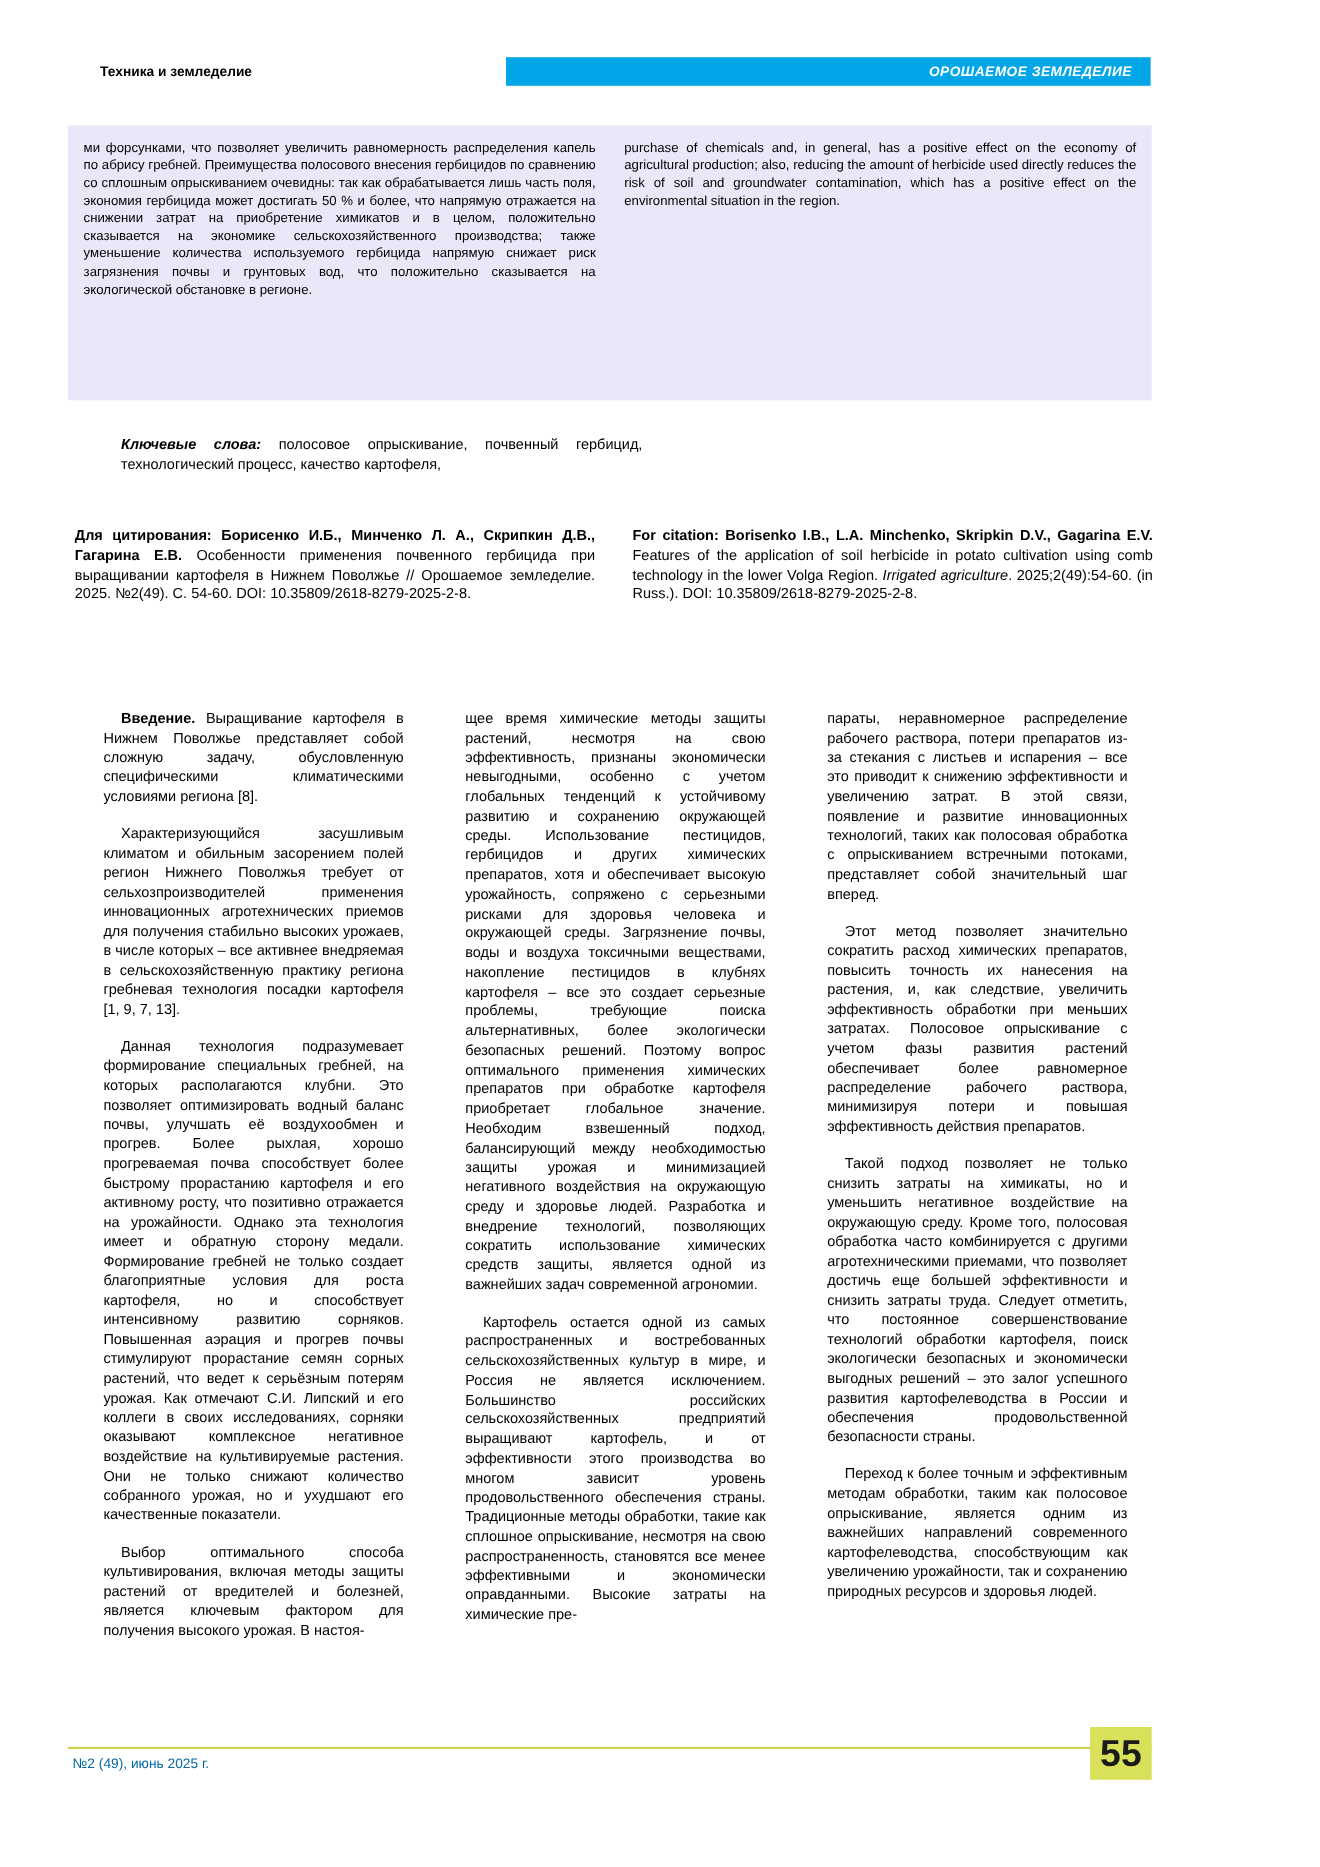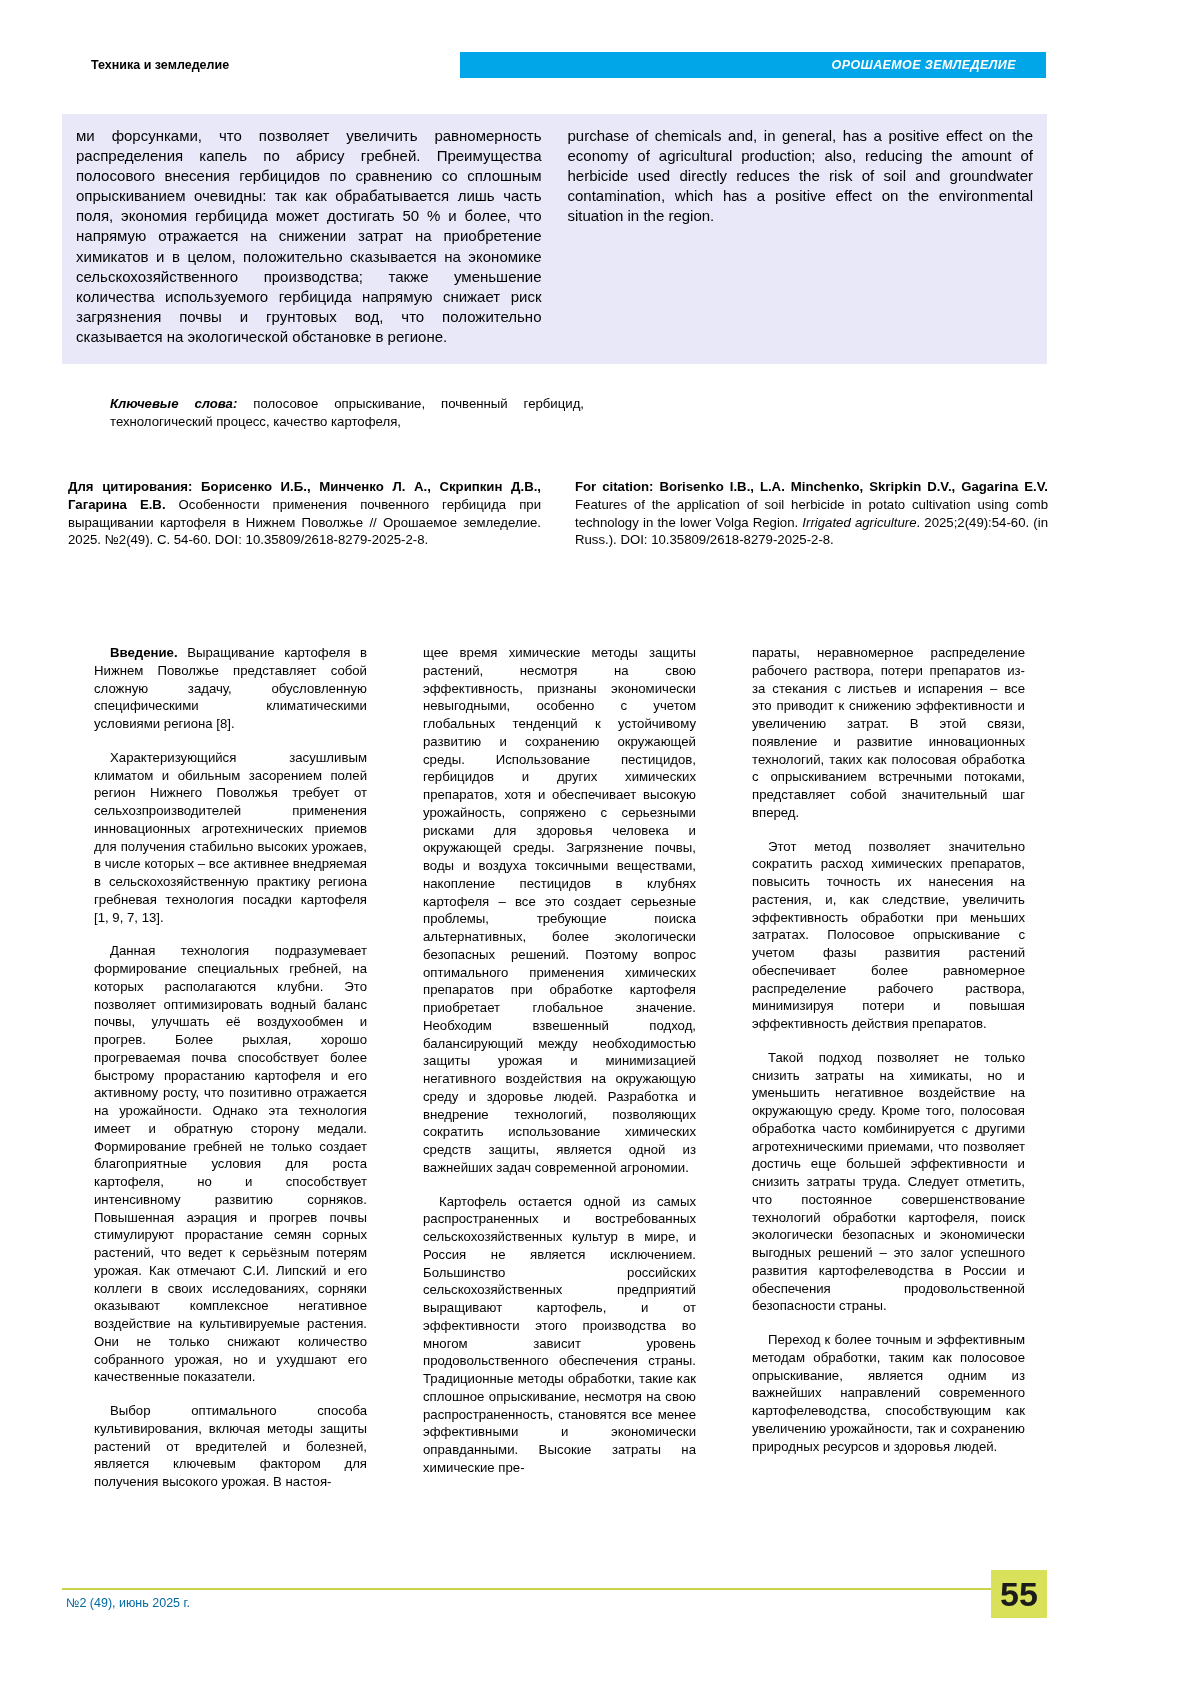--- a/index.html
+++ b/index.html
@@ -42,21 +42,21 @@
     color: #000;
     padding-left: 3px;
     box-sizing: border-box;
   }
   .header-right {
     flex: 1;
     background: #00a6e8;
     display: flex;
     align-items: center;
     justify-content: flex-end;
-    padding-right: 30px;
+    padding-right: 17px;
     box-sizing: border-box;
     color: #ffffff;
     font-size: 12.5px;
     font-weight: bold;
     font-style: italic;
     letter-spacing: 0.4px;
   }
 
   
   .abstract-block {
@@ -70,21 +70,21 @@
   .abstract-inner {
     position: absolute;
     left: 14px;
     top: 12px;
     width: 957px;
     display: flex;
     gap: 26px;
   }
   .abs-col {
     width: 466px;
-    font-size: 15px;
+    font-size: 12px;
     line-height: 1.34;
     text-align: justify;
     hyphens: auto;
   }
   .abs-col.ru { text-align: justify; }
 
   
   .kw-row {
     position: absolute;
     left: 68px;

